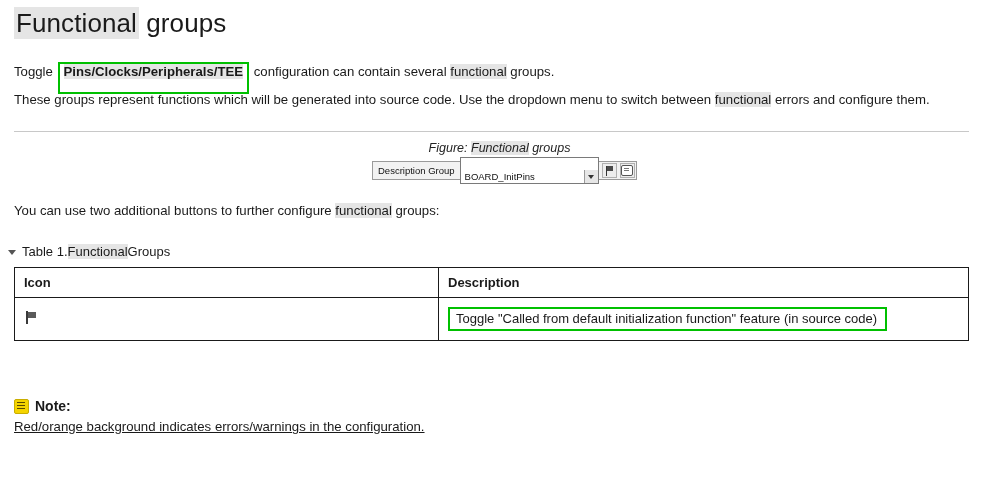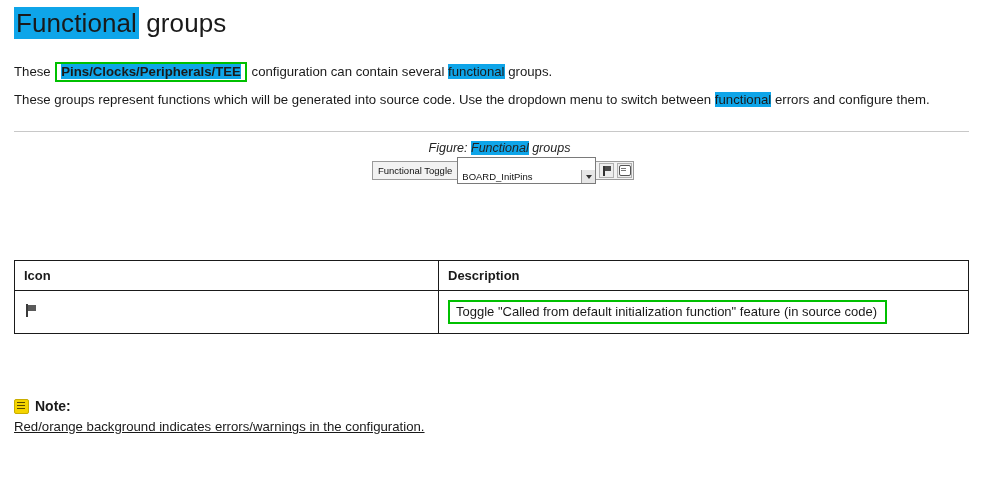--- a/index.html
+++ b/index.html
@@ -15,21 +15,21 @@
     font-size: 13px;
     overflow: hidden;
   }
   .page {
     position: relative;
     width: 999px;
     height: 482px;
     padding: 0;
   }
   .hl {
-    background: #0ea5e9;
+    background: #e5e5e5;
   }
   h1.title {
     font-size: 26px;
     font-weight: 400;
     margin: 0;
     padding: 8px 0 0 14px;
     letter-spacing: 0.1px;
   }
   h1.title .hl {
     padding: 1px 2px;
@@ -39,21 +39,21 @@
     padding: 0 16px 0 14px;
     font-size: 13.2px;
     line-height: 1.5;
   }
   .p1 { position: absolute; top: 62px; left: 0; right: 0; }
   .p2 { position: absolute; top: 90px; left: 0; right: 0; }
   .p3 { position: absolute; top: 201px; left: 0; right: 0; }
   .greenbox {
     display: inline-block;
     border: 2.5px solid #00c000;
-    padding: 0px 4px 1px 4px;
+    padding: 0px 4px 13px 4px;
     margin: 0 1px;
     line-height: 1.15;
     vertical-align: baseline;
   }
   .greenbox .hl {
     font-weight: bold;
   }
   .hr {
     position: absolute;
     top: 131px;
@@ -172,21 +172,21 @@
   .chev {
     width: 0; height: 0;
     border-left: 4px solid transparent;
     border-right: 4px solid transparent;
     border-top: 5px solid #555;
     margin-right: 6px;
     margin-top: 2px;
   }
   table.grid {
     position: absolute;
-    top: 260px;
+    top: 267px;
     left: 14px;
     width: 955px;
     border-collapse: collapse;
     font-size: 13px;
   }
   table.grid th, table.grid td {
     border: 1px solid #1a1a1a;
     text-align: left;
     vertical-align: middle;
   }
@@ -282,45 +282,52 @@
     text-decoration: underline;
   }
 </style>
 </head>
 <body>
 
 <div class="page">
 
   <h1 class="title"><span class="hl">Functional</span><span> groups</span></h1>
 
-  <p class="para p1"><span>These </span><span class="greenbox"><span class="hl">Pins/Clocks/Peripherals/TEE</span></span><span> configuration can contain several </span><span class="hl">functional</span><span> groups.</span></p>
+  <p class="para p1"><span>Toggle </span><span class="greenbox"><span class="hl">Pins/Clocks/Peripherals/TEE</span></span><span> configuration can contain several </span><span class="hl">functional</span><span> groups.</span></p>
 
   <p class="para p2"><span>These groups represent functions which will be generated into source code. Use the dropdown menu to switch between </span><span class="hl">functional</span><span> errors and configure them.</span></p>
 
   <div class="hr"></div>
 
   <div class="figcaption"><span>Figure: </span><span class="hl">Functional</span><span> groups</span></div>
 
   <div class="fgbar">
-    <span class="lbl">Functional Toggle</span>
+    <span class="lbl">Description Group</span>
     <div class="fgcombo">
       <span class="val">BOARD_InitPins</span>
       <span class="arrowbox">
           <span class="caret"></span>
         </span>
     </div>
     <span class="fgicon">
         <span class="flag-glyph"></span>
       </span>
     <span class="fgicon">
         <span class="note-glyph"></span>
       </span>
   </div>
 
-
+  <p class="para p3"><span>You can use two additional buttons to further configure </span><span class="hl">functional</span><span> groups:</span></p>
+
+  <div class="table-head-row">
+    <span class="chev"></span>
+    <span>Table 1. </span>
+      <span class="hl">Functional</span>
+      <span> Groups</span>
+  </div>
 
   <table class="grid">
     <thead>
       <tr>
         <th>Icon</th>
         <th>Description</th>
       </tr>
     </thead>
     <tbody>
       <tr>

